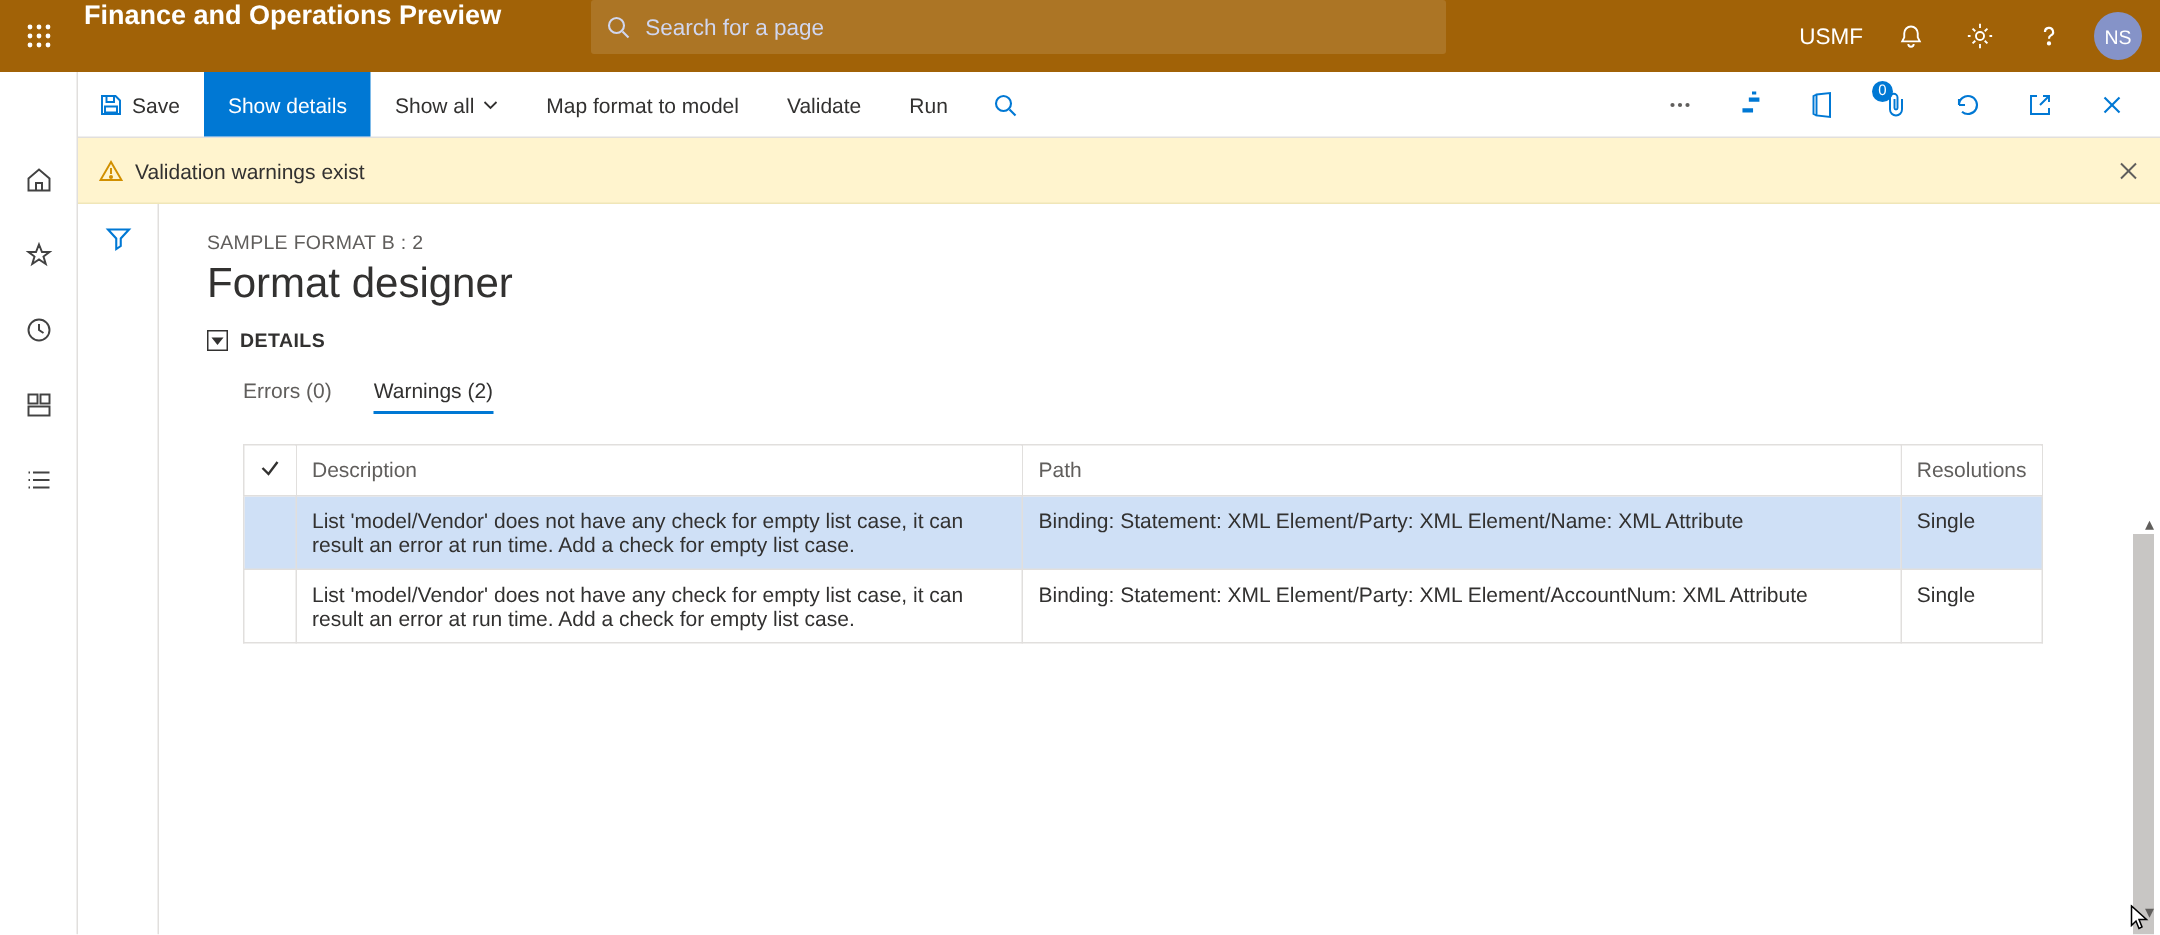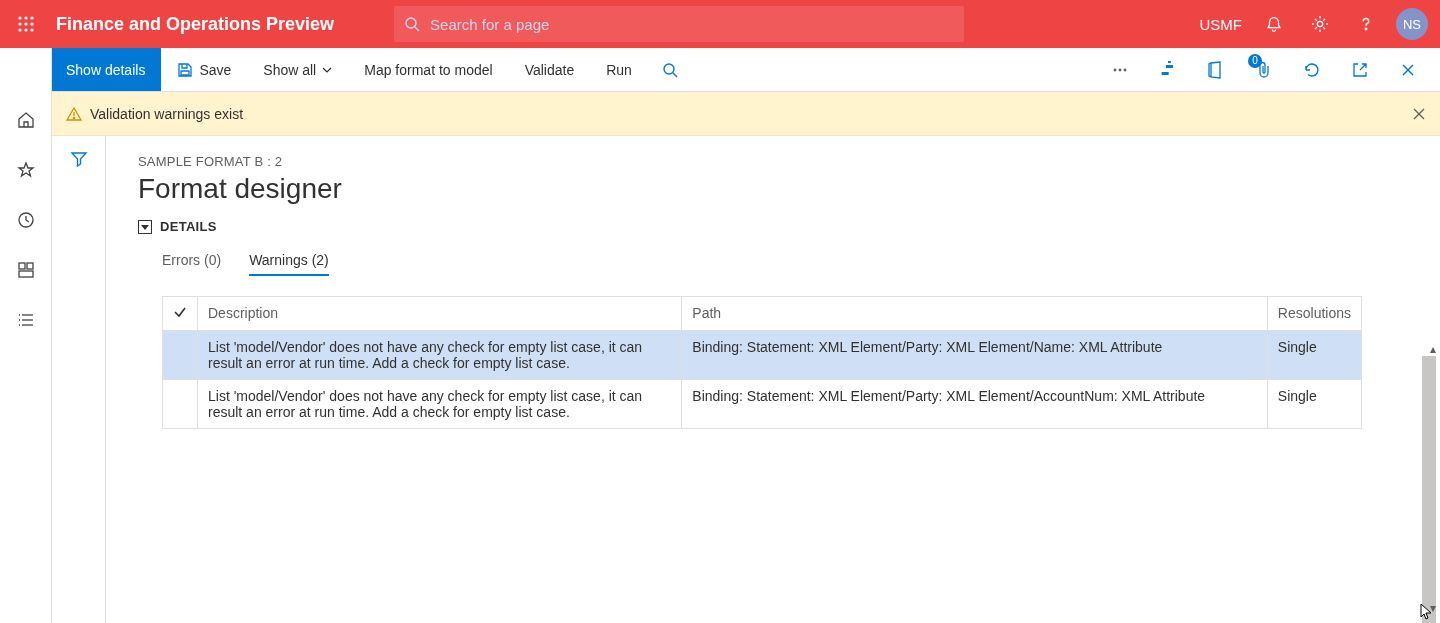--- a/index.html
+++ b/index.html
@@ -1,20 +1,20 @@
 <!DOCTYPE html>
 <html><head>
 <meta charset="utf-8">
 <style>
   * { box-sizing: border-box; }
   html, body { margin: 0; padding: 0; font-family: "Segoe UI", Tahoma, sans-serif; font-size: 14px; color: #323130; background: #fff; height: 100%; overflow: hidden; }
   .viewport { width: 1440px; height: 623px; position: relative; overflow: hidden; }
 
   
-  .topbar { display: flex; align-items: center; height: 48px; background: #ef4444; color: #fff; }
+  .topbar { display: flex; height: 48px; background: #a16207; color: #fff; }
   .waffle { width: 52px; display: flex; align-items: center; justify-content: center; cursor: pointer; }
   .app-title { font-size: 18px; font-weight: 600; padding-left: 4px; flex: 0 0 auto; padding-right: 40px; }
   .searchwrap { flex: 0 0 570px; height: 36px; background: rgba(255,255,255,0.12); border-radius: 2px; display: flex; align-items: center; padding: 16px 10px; color: #d0d6ef; margin-left: 20px; }
   .searchwrap svg { flex: 0 0 auto; }
   .searchwrap input { background: transparent; border: none; outline: none; color: #fff; font-size: 15px; margin-left: 8px; width: 100%; }
   .searchwrap input::placeholder { color: #d0d6ef; }
   .topright { margin-left: auto; display: flex; align-items: center; gap: 6px; padding-right: 12px; height: 100%; }
   .topright .org { font-size: 15px; padding: 0 6px; cursor: pointer; }
   .topicon { width: 40px; display: flex; align-items: center; justify-content: center; cursor: pointer; height: 100%; }
   .avatar { width: 32px; height: 32px; border-radius: 50%; background: #8593c8; display: flex; align-items: center; justify-content: center; font-size: 13px; color: #fff; cursor: pointer; margin-left: 4px; }
@@ -128,29 +128,29 @@
 </div>
 
 <div class="cmdbar">
   <div class="cmdbtn saveBtn" style="padding:0 12px;">
     <svg width="18" height="18" viewBox="0 0 18 18" stroke="#323130" stroke-width="1.4">
           <line x1="2" y1="4" x2="16" y2="4"></line>
           <line x1="2" y1="9" x2="16" y2="9"></line>
           <line x1="2" y1="14" x2="16" y2="14"></line>
         </svg>
   </div>
-  <div class="cmdbtn selected">
-    <span>Show details</span>
-  </div>
   <div class="cmdbtn saveBtn">
     <svg width="16" height="16" viewBox="0 0 16 16" fill="none" stroke="currentColor" stroke-width="1.3">
           <path d="M2 2h9l3 3v9H2z"></path>
           <path d="M5 2v4h5V2M4 13h8v-4H4z"></path>
         </svg>
     <span>Save</span>
+  </div>
+  <div class="cmdbtn selected">
+    <span>Show details</span>
   </div>
   <div class="cmdbtn">
     <span>Show all</span>
     <svg width="10" height="10" viewBox="0 0 10 10" fill="none" stroke="#323130" stroke-width="1.2">
           <path d="M1 3l4 4 4-4"></path>
         </svg>
   </div>
   <div class="cmdbtn">
         <span>Map format to model</span>
       </div>

